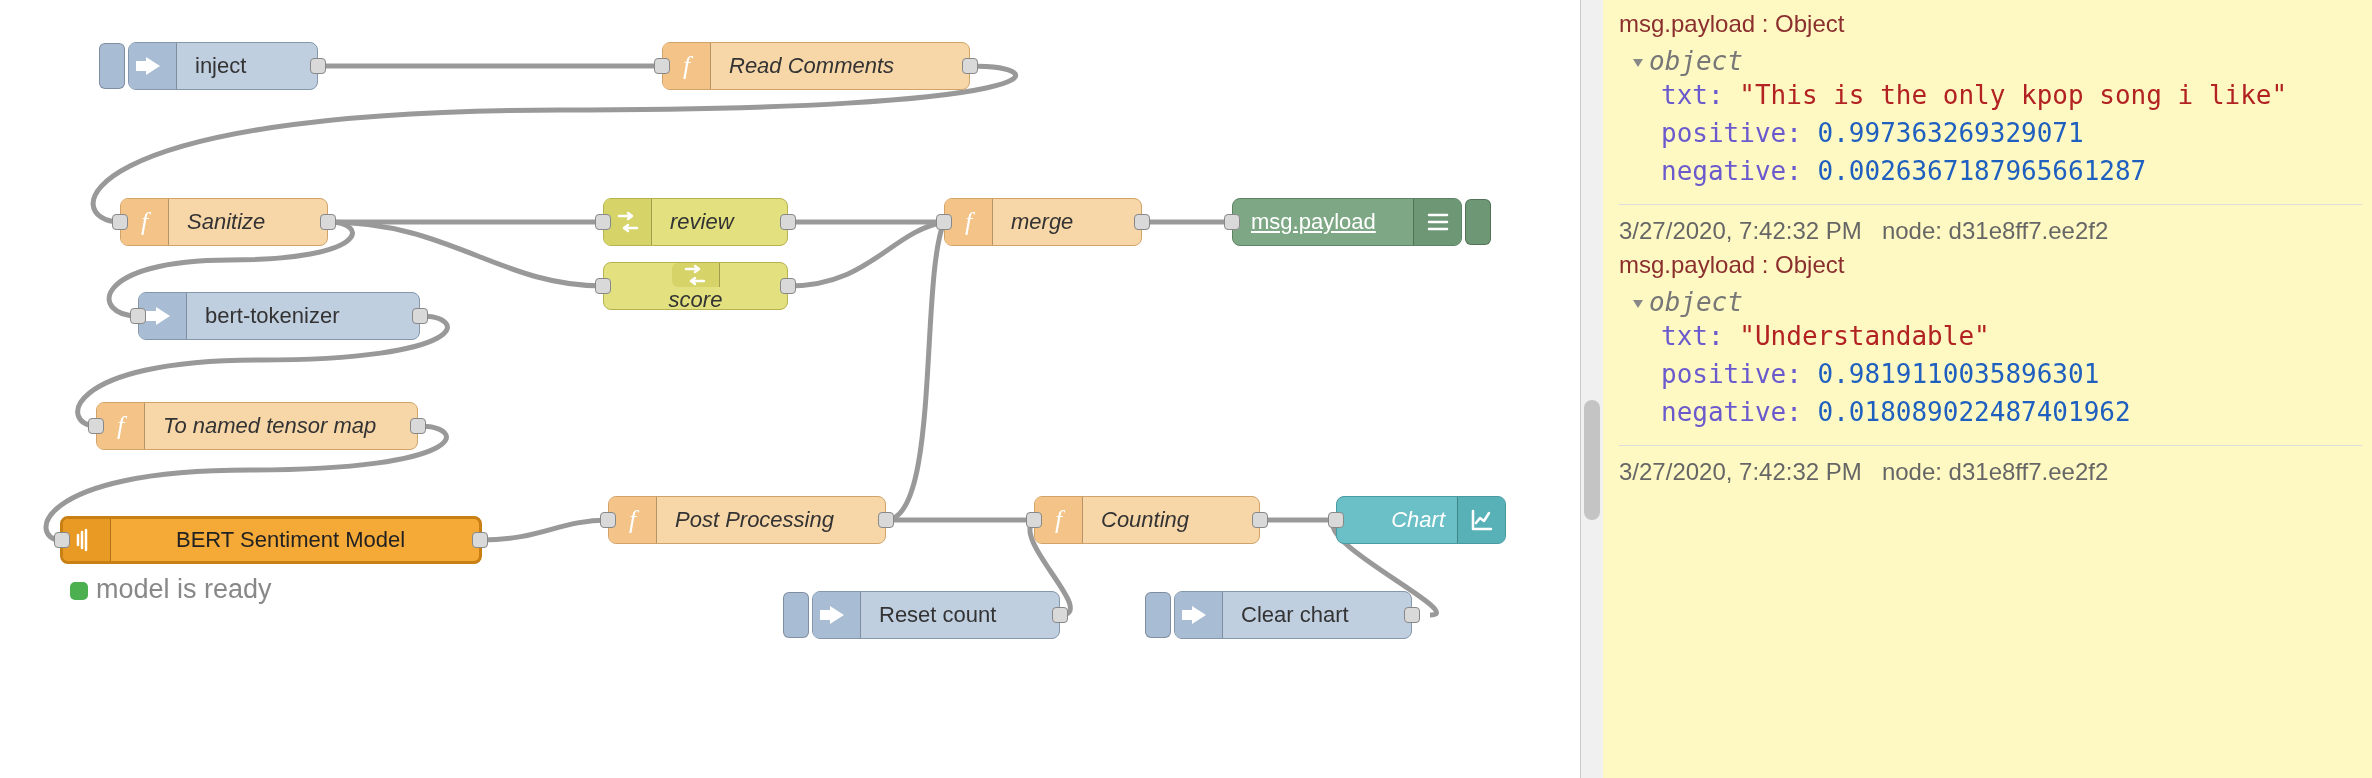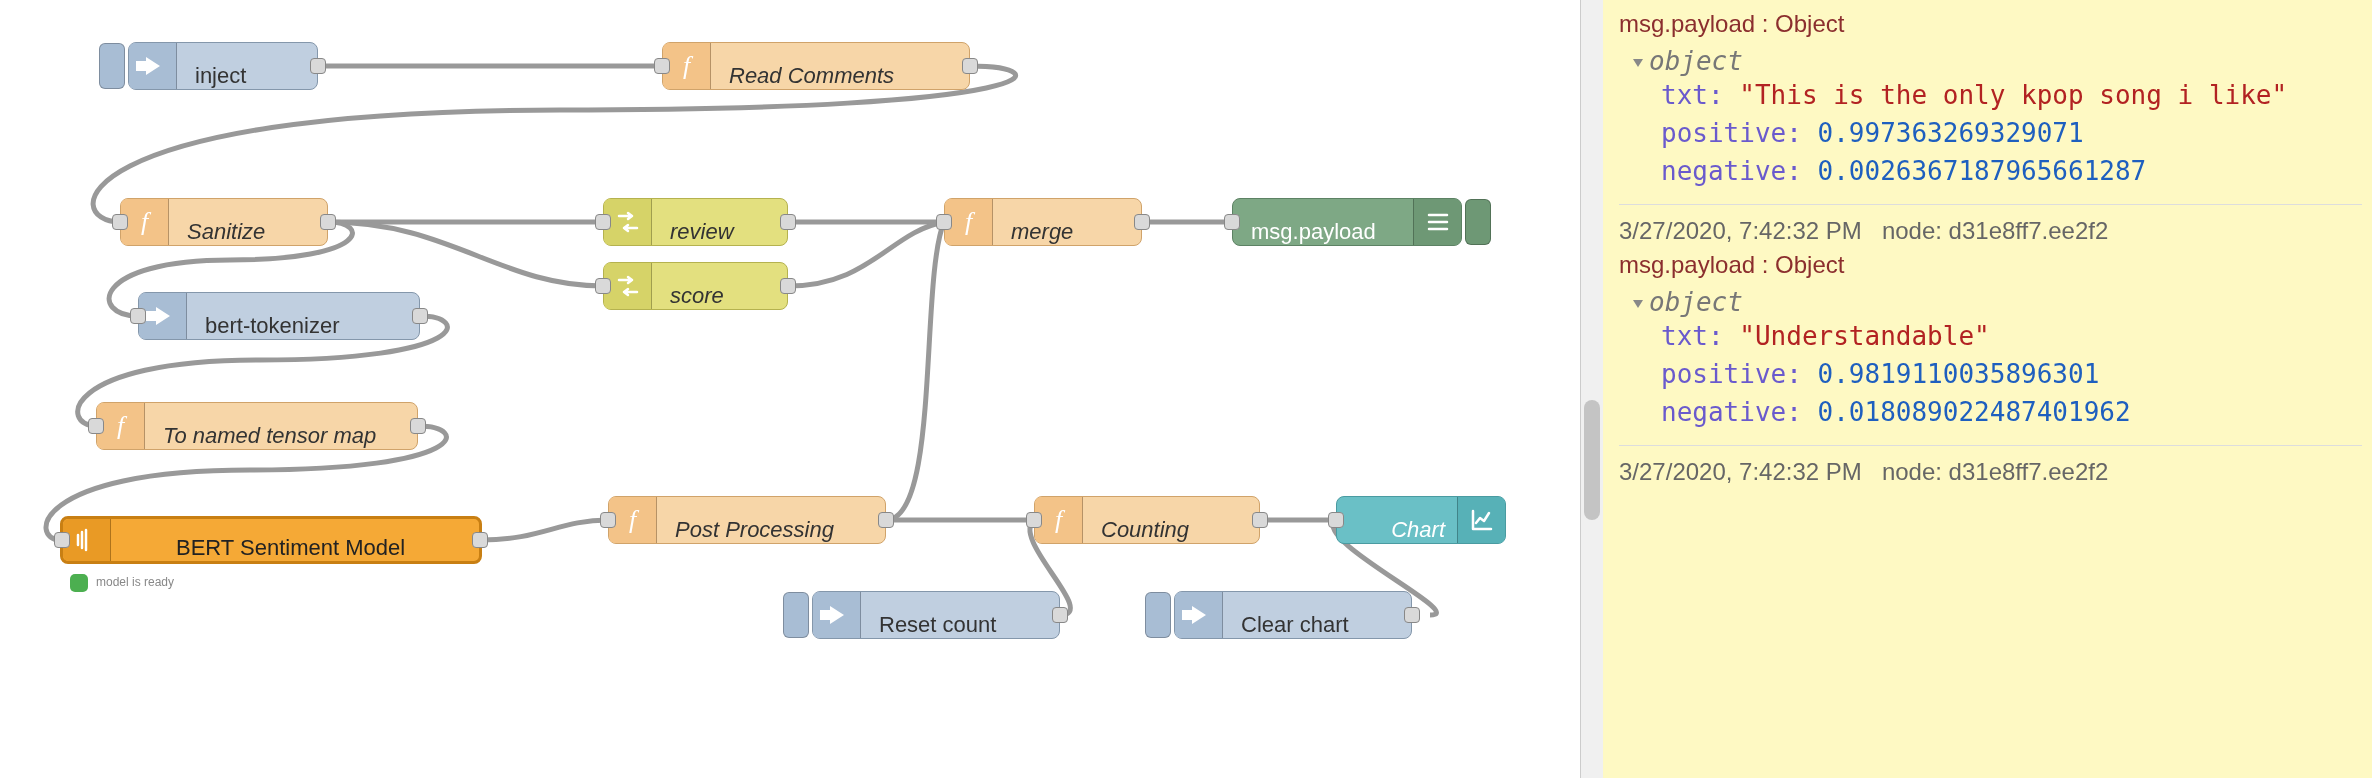--- a/index.html
+++ b/index.html
@@ -30,21 +30,21 @@
     stroke: #999;
     stroke-width: 5;
     fill: none;
   }
   .node {
     position: absolute;
     height: 48px;
     border: 1.5px solid #888;
     border-radius: 8px;
     display: flex;
-    align-items: flex-end;
+    align-items: center;
     font-size: 22px;
     color: #333;
     cursor: pointer;
   }
   .node .icon-cap {
     width: 48px;
     height: 100%;
     display: flex;
     align-items: center;
     justify-content: center;
@@ -108,21 +108,21 @@
   .status-dot {
     display:inline-block;
     width: 18px; height: 18px;
     border-radius: 5px;
     background: #4caf50;
     vertical-align: middle;
     margin-right: 8px;
   }
   .status-text {
     position: absolute;
-    font-size: 12px;
+    font-size: 27px;
     color: #888;
   }
   
   .debug {
     position: absolute;
     left: 1580px;
     top: 0;
     width: 792px;
     height: 778px;
     border-left: 1px solid #ccc;
@@ -256,42 +256,42 @@
   <div class="icon-cap ic-switch">
     <svg width="24" height="24" viewBox="0 0 24 24">
           <path d="M3 6 L16 6 M16 6 L12 3 M16 6 L12 9 M21 18 L8 18 M8 18 L12 15 M8 18 L12 21" stroke="#fff" stroke-width="2.5" fill="none" stroke-linecap="round"></path>
         </svg>
   </div>
   <span class="label label-italic">review</span>
   <div class="port port-in"></div>
   <div class="port port-out"></div>
 </div>
 
-<div class="node c-yellow" style="left:603px; top:262px; width:185px;">
+<div class="node c-yellow" style="left:603px; top:262px; width:185px;flex-direction:column;">
   <div class="icon-cap ic-switch">
     <svg width="24" height="24" viewBox="0 0 24 24">
           <path d="M3 6 L16 6 M16 6 L12 3 M16 6 L12 9 M21 18 L8 18 M8 18 L12 15 M8 18 L12 21" stroke="#fff" stroke-width="2.5" fill="none" stroke-linecap="round"></path>
         </svg>
   </div>
   <span class="label label-italic">score</span>
   <div class="port port-in"></div>
   <div class="port port-out"></div>
 </div>
 
 <div class="node c-orange" style="left:944px; top:198px; width:198px;">
   <div class="icon-cap">
         <span class="ic-f">f</span>
       </div>
   <span class="label label-italic">merge</span>
   <div class="port port-in"></div>
   <div class="port port-out"></div>
 </div>
 
 <div class="node c-green" style="left:1232px; top:198px; width:230px;">
-  <span class="label" style="padding-left:18px;">msg.payload</span>
+  <span class="label" style="padding-left:18px;text-decoration:underline;">msg.payload</span>
   <div class="icon-cap-right ic-bars">
     <svg width="22" height="20" viewBox="0 0 22 20">
           <path d="M2 3h18M2 10h18M2 17h18" stroke="#fff" stroke-width="2.5" stroke-linecap="round"></path>
         </svg>
   </div>
   <div class="btn-cap btn-right btn-green"></div>
   <div class="port port-in"></div>
 </div>
 
 <div class="node c-blue" style="left:138px; top:292px; width:282px;">

